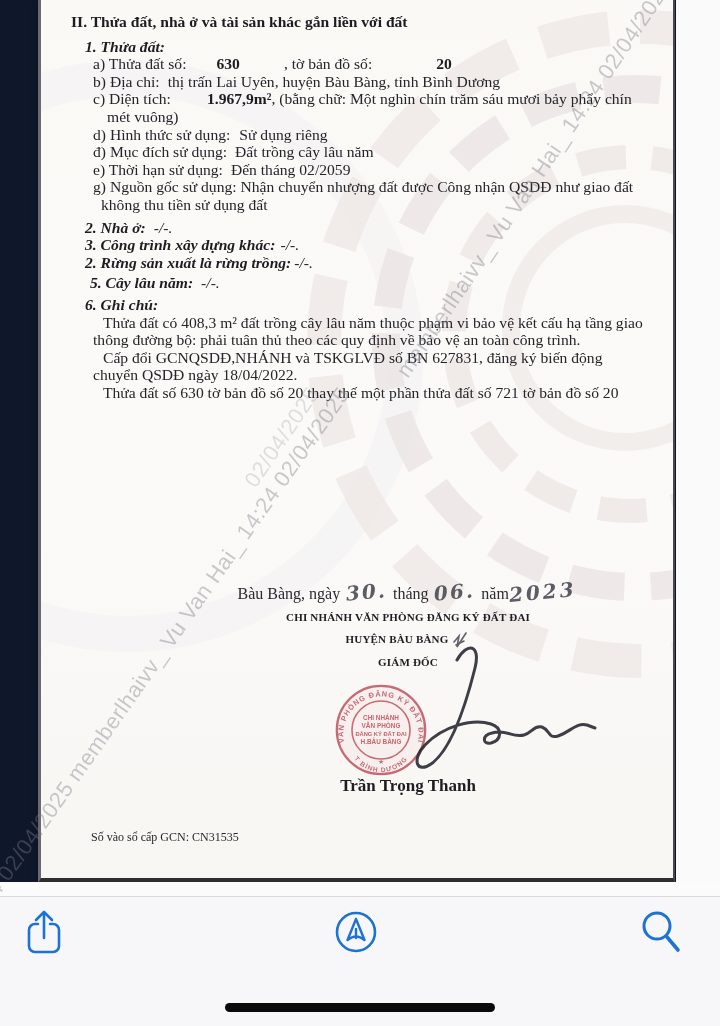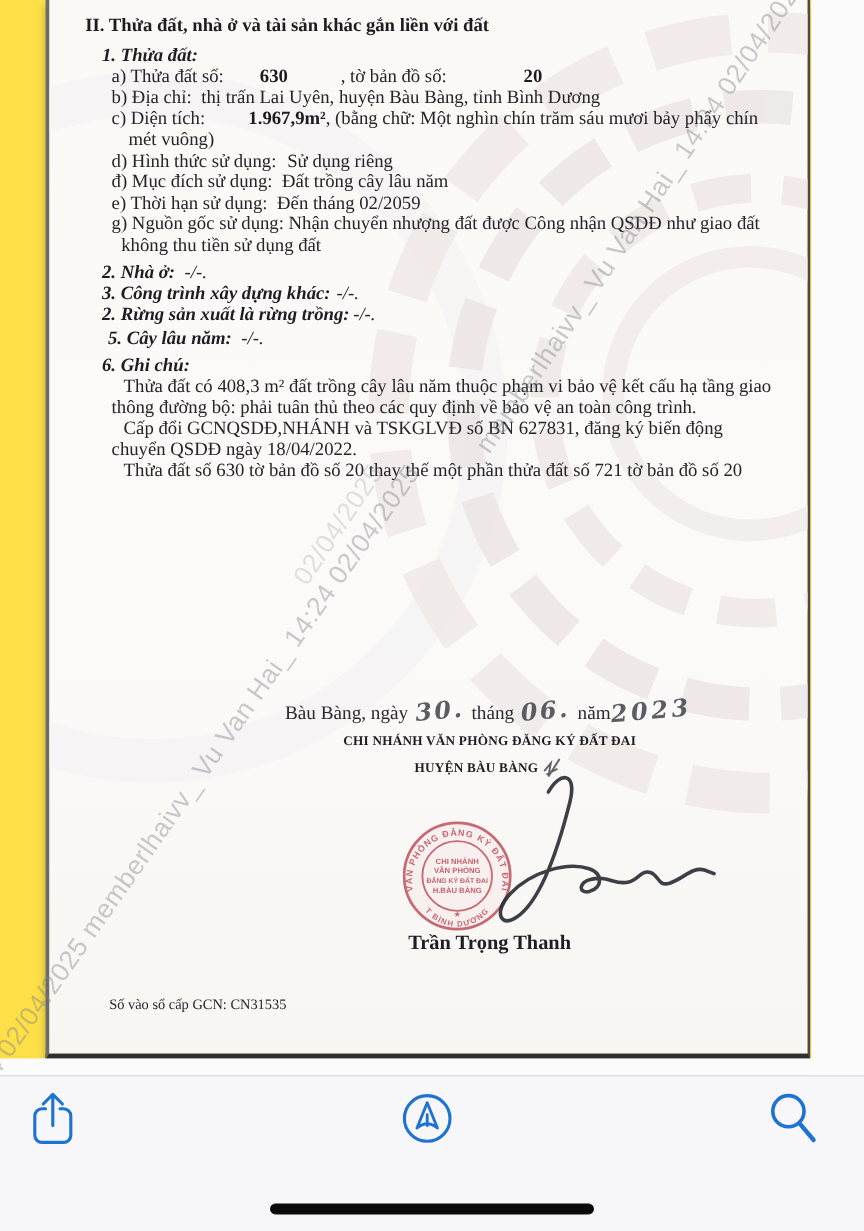--- a/index.html
+++ b/index.html
@@ -5,21 +5,21 @@
   html,body{margin:0;padding:0;}
   body{
     width:720px;height:1026px;position:relative;overflow:hidden;
     background:#fafafa;
     font-family:"Liberation Serif","DejaVu Serif",serif;
     -webkit-font-smoothing:antialiased;
   }
   
   .photo{
     position:absolute;left:0;top:0;width:676px;height:954px;
-    background:#fde047;overflow:hidden;
+    background:#0f172a;overflow:hidden;
   }
   .page{
     position:absolute;left:38px;top:0;width:632px;height:878px;
     background:linear-gradient(180deg,#faf9f6 0%,#fbfaf8 60%,#f7f6f3 100%);
     border-left:3px solid #6a6a6e;
     border-right:2px solid #4a4a4e;
     border-bottom:5px solid #2e2e31;
     box-shadow:0 4px 7px rgba(0,0,0,.28);
     overflow:hidden;
     color:#24242a;
@@ -122,20 +122,21 @@
         <span>tháng</span>
         <span class="hand">06.</span>
         <span>năm</span><span class="hand hand-year">2023</span>
       </div>
       <div class="office-line">CHI NHÁNH VĂN PHÒNG ĐĂNG KÝ ĐẤT ĐAI</div>
       <div class="office-line">
         <span>HUYỆN BÀU BÀNG</span><svg class="scribble" width="20" height="18" viewBox="0 0 20 18">
             <path d="M3 10 L8 4 L6 15 L15 1 M5 13 L13 9" stroke="#3a3b45" stroke-width="1.6" fill="none" stroke-linecap="round" opacity=".8"></path>
           </svg>
       </div>
+      <div class="office-line">GIÁM ĐỐC</div>
     </div>
 
     <svg class="seal" viewBox="0 0 120 120">
       <defs>
         <path id="arcTop" d="M 17.5 74 A 43.5 43.5 0 1 1 102.5 74"></path>
         <path id="arcBot" d="M 23 82 A 39 39 0 0 0 97 82"></path>
       </defs>
       <circle cx="60" cy="60" r="51" fill="rgba(210,120,128,0.07)" stroke="#bf5560" stroke-width="2.6"></circle>
       <circle cx="60" cy="60" r="33.5" fill="none" stroke="#bf5560" stroke-width="1.8"></circle>
       <text font-family="Liberation Sans, sans-serif" font-size="8.6" font-weight="bold" fill="#bf5560" letter-spacing="1">

